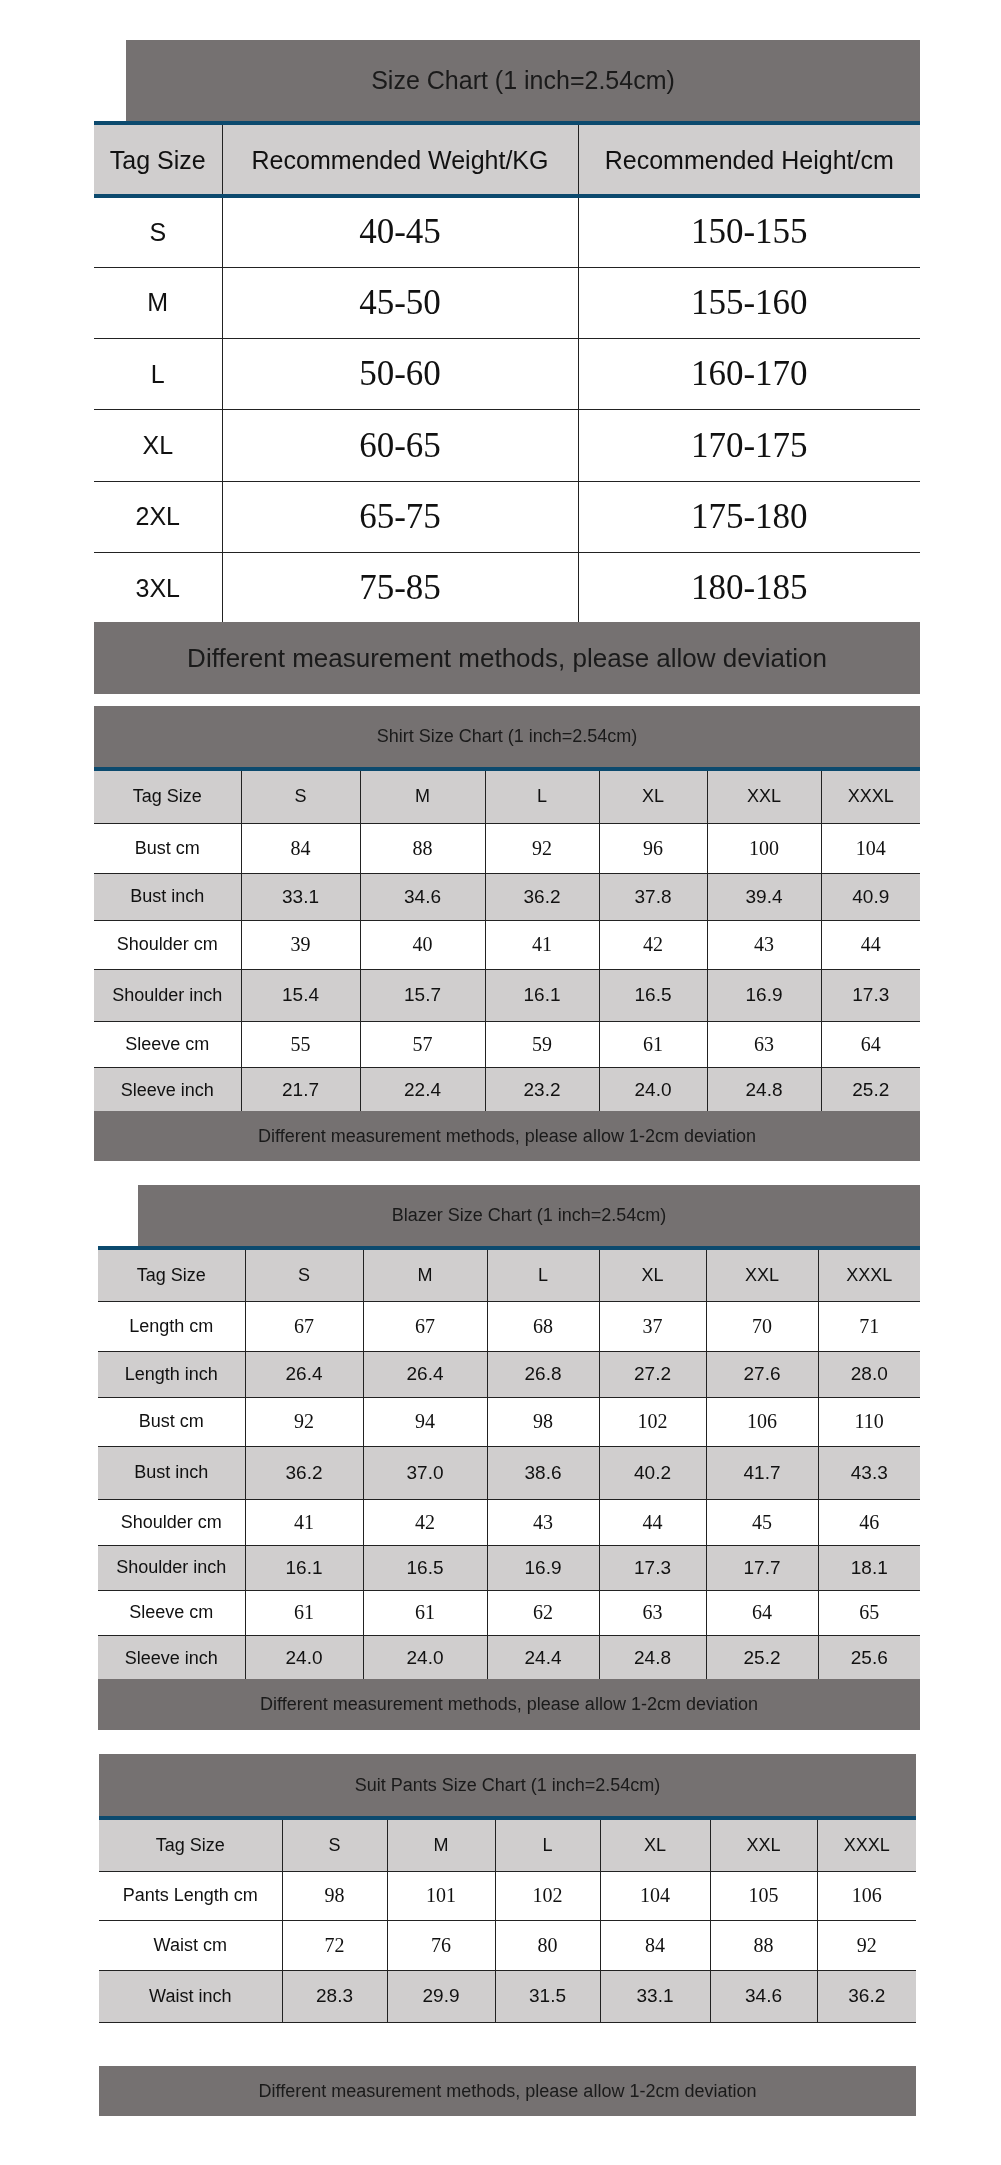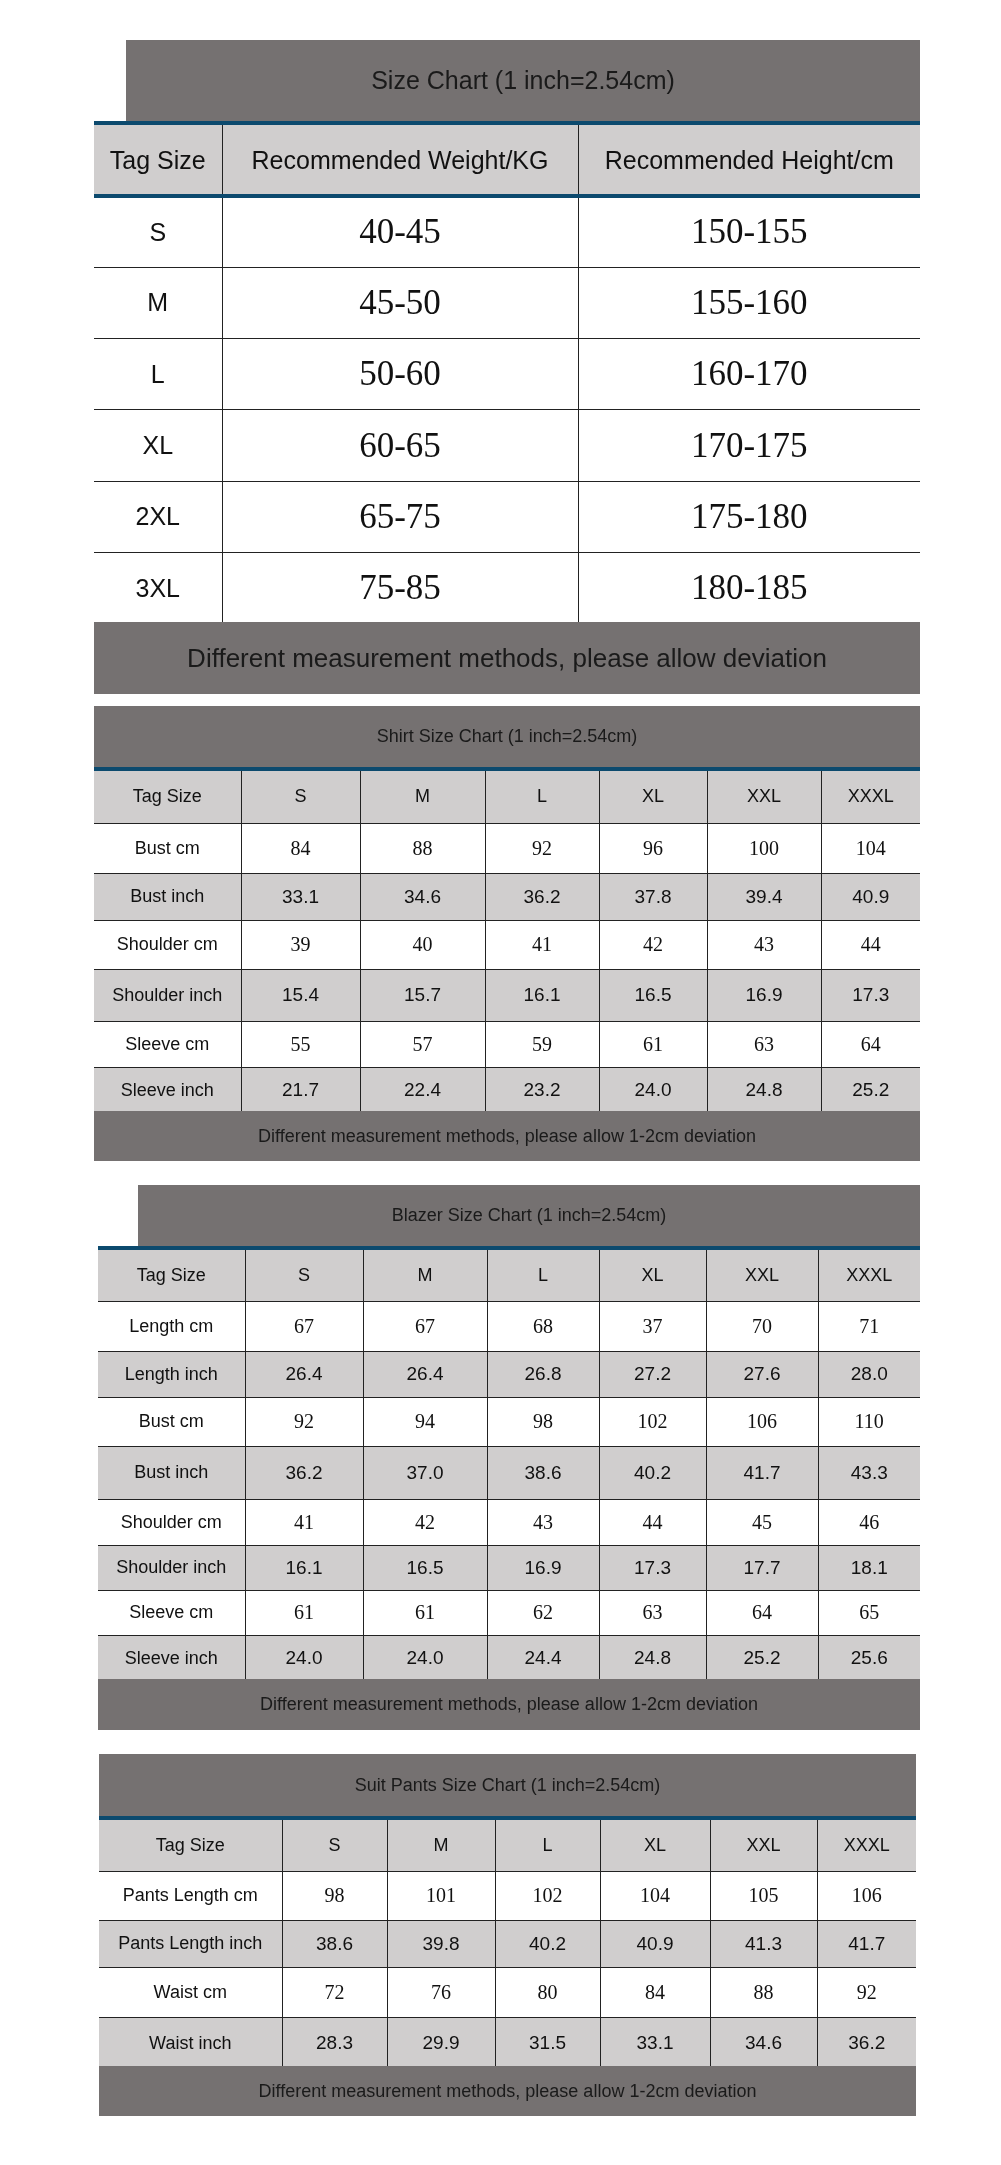--- a/index.html
+++ b/index.html
@@ -305,29 +305,20 @@
     </tr>
     <tr class="row" style="height:49px">
       <td>Pants Length cm</td>
       <td class="num">98</td>
       <td class="num">101</td>
       <td class="num">102</td>
       <td class="num">104</td>
       <td class="num">105</td>
       <td class="num">106</td>
     </tr>
-    <tr class="row-alt" style="height:47px">
-      <td>Pants Length inch</td>
-      <td class="dec">38.6</td>
-      <td class="dec">39.8</td>
-      <td class="dec">40.2</td>
-      <td class="dec">40.9</td>
-      <td class="dec">41.3</td>
-      <td class="dec">41.7</td>
-    </tr>
     <tr class="row" style="height:50px">
       <td>Waist cm</td>
       <td class="num">72</td>
       <td class="num">76</td>
       <td class="num">80</td>
       <td class="num">84</td>
       <td class="num">88</td>
       <td class="num">92</td>
     </tr>
     <tr class="row-alt" style="height:52px">

